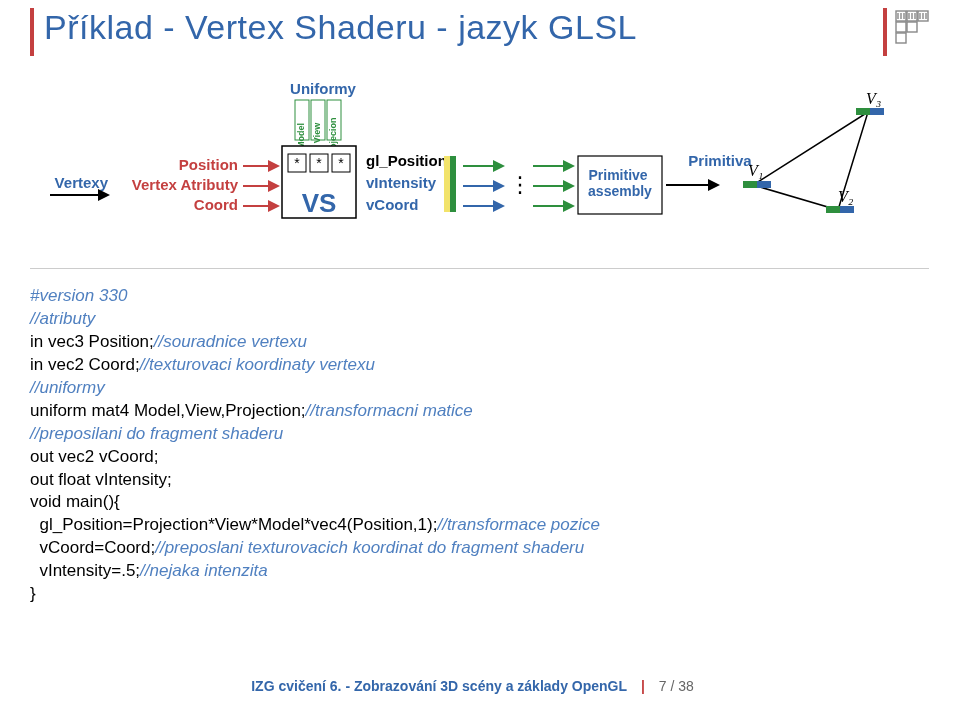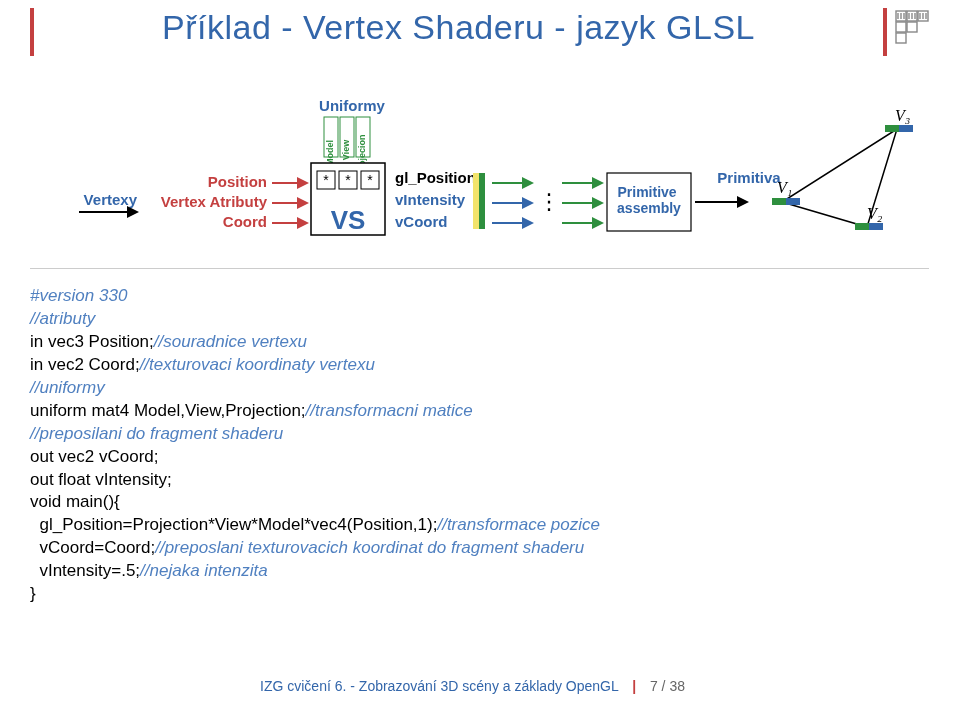--- a/index.html
+++ b/index.html
@@ -12,21 +12,20 @@
     position: relative;
     overflow: hidden;
   }
   .title-bar {
     position: absolute;
     top: 8px;
     left: 30px;
     right: 30px;
     display: flex;
     align-items: flex-start;
-    text-align: center;
   }
   .title-rule-left {
     width: 4px;
     height: 48px;
     background: #c44040;
     margin-right: 10px;
   }
   .title-text {
     color: #3366aa;
     font-size: 34px;
@@ -41,24 +40,23 @@
     margin-left: 10px;
     margin-right: 8px;
   }
   .logo {
     margin-top: 2px;
   }
   .logo svg { display:block; }
   .diagram {
     position: absolute;
     top: 80px;
-    left: 77px;
+    left: 48px;
     width: 840px;
     height: 150px;
-    margin-top: 17px;
   }
   .diagram svg { display:block; }
   .hr-divider {
     position: absolute;
     top: 268px;
     left: 30px;
     right: 30px;
     height: 1px;
     background: #ccc;
   }
@@ -80,20 +78,21 @@
     right: 0;
     text-align: center;
     font-size: 14px;
   }
   .footer-inner {
     display: inline-block;
     padding: 4px 14px 4px 0;
   }
   .footer-title {
     color: #3366aa;
+    font-weight: bold;
   }
   .footer-sep {
     color: #c44040;
     font-weight: bold;
     padding: 0 10px;
   }
   .footer-page {
     color: #666;
     text-align: center;
   }

